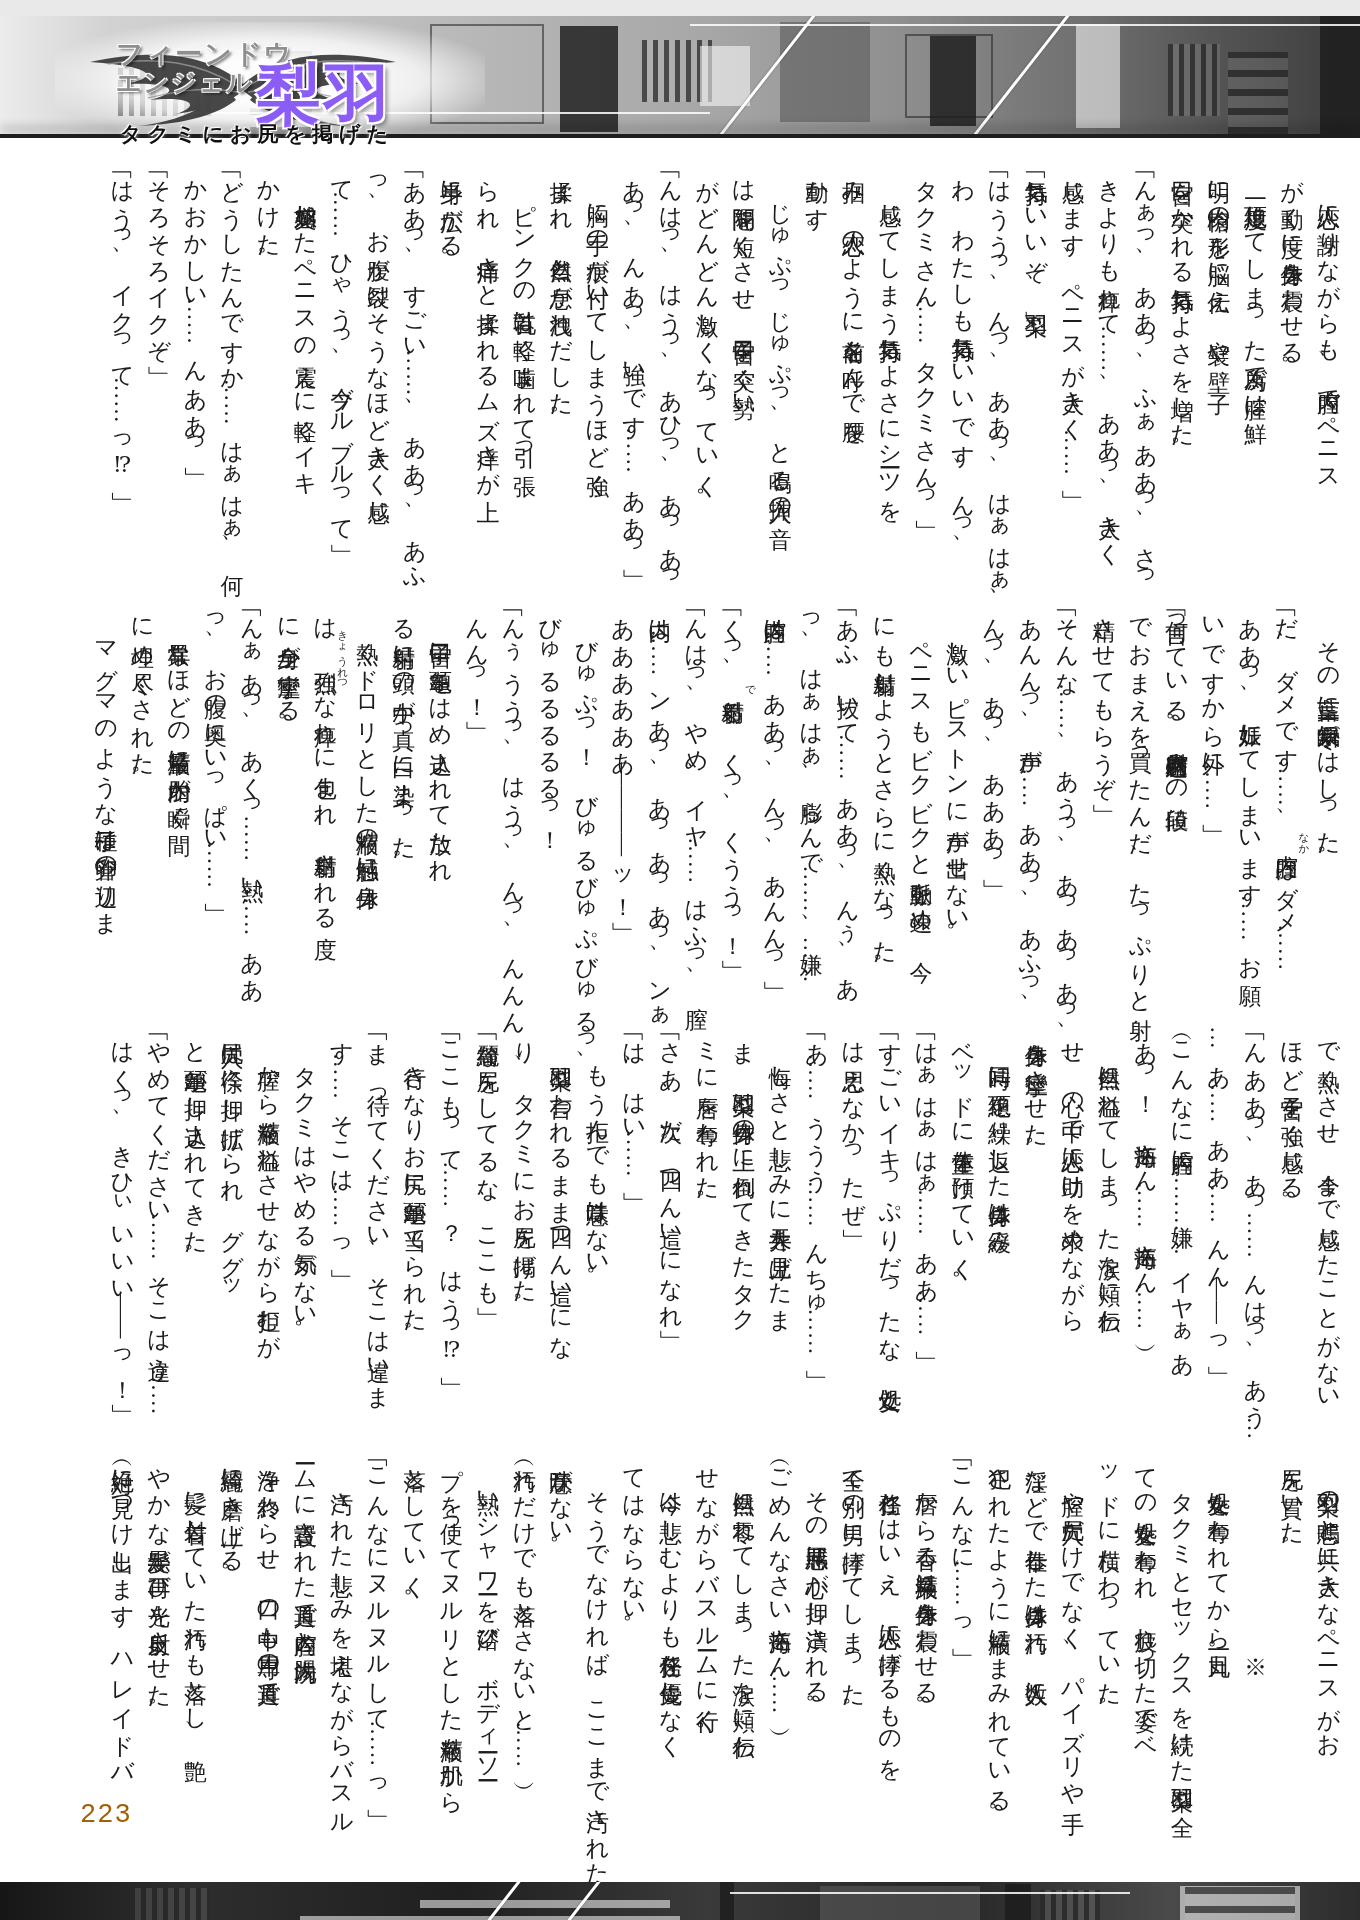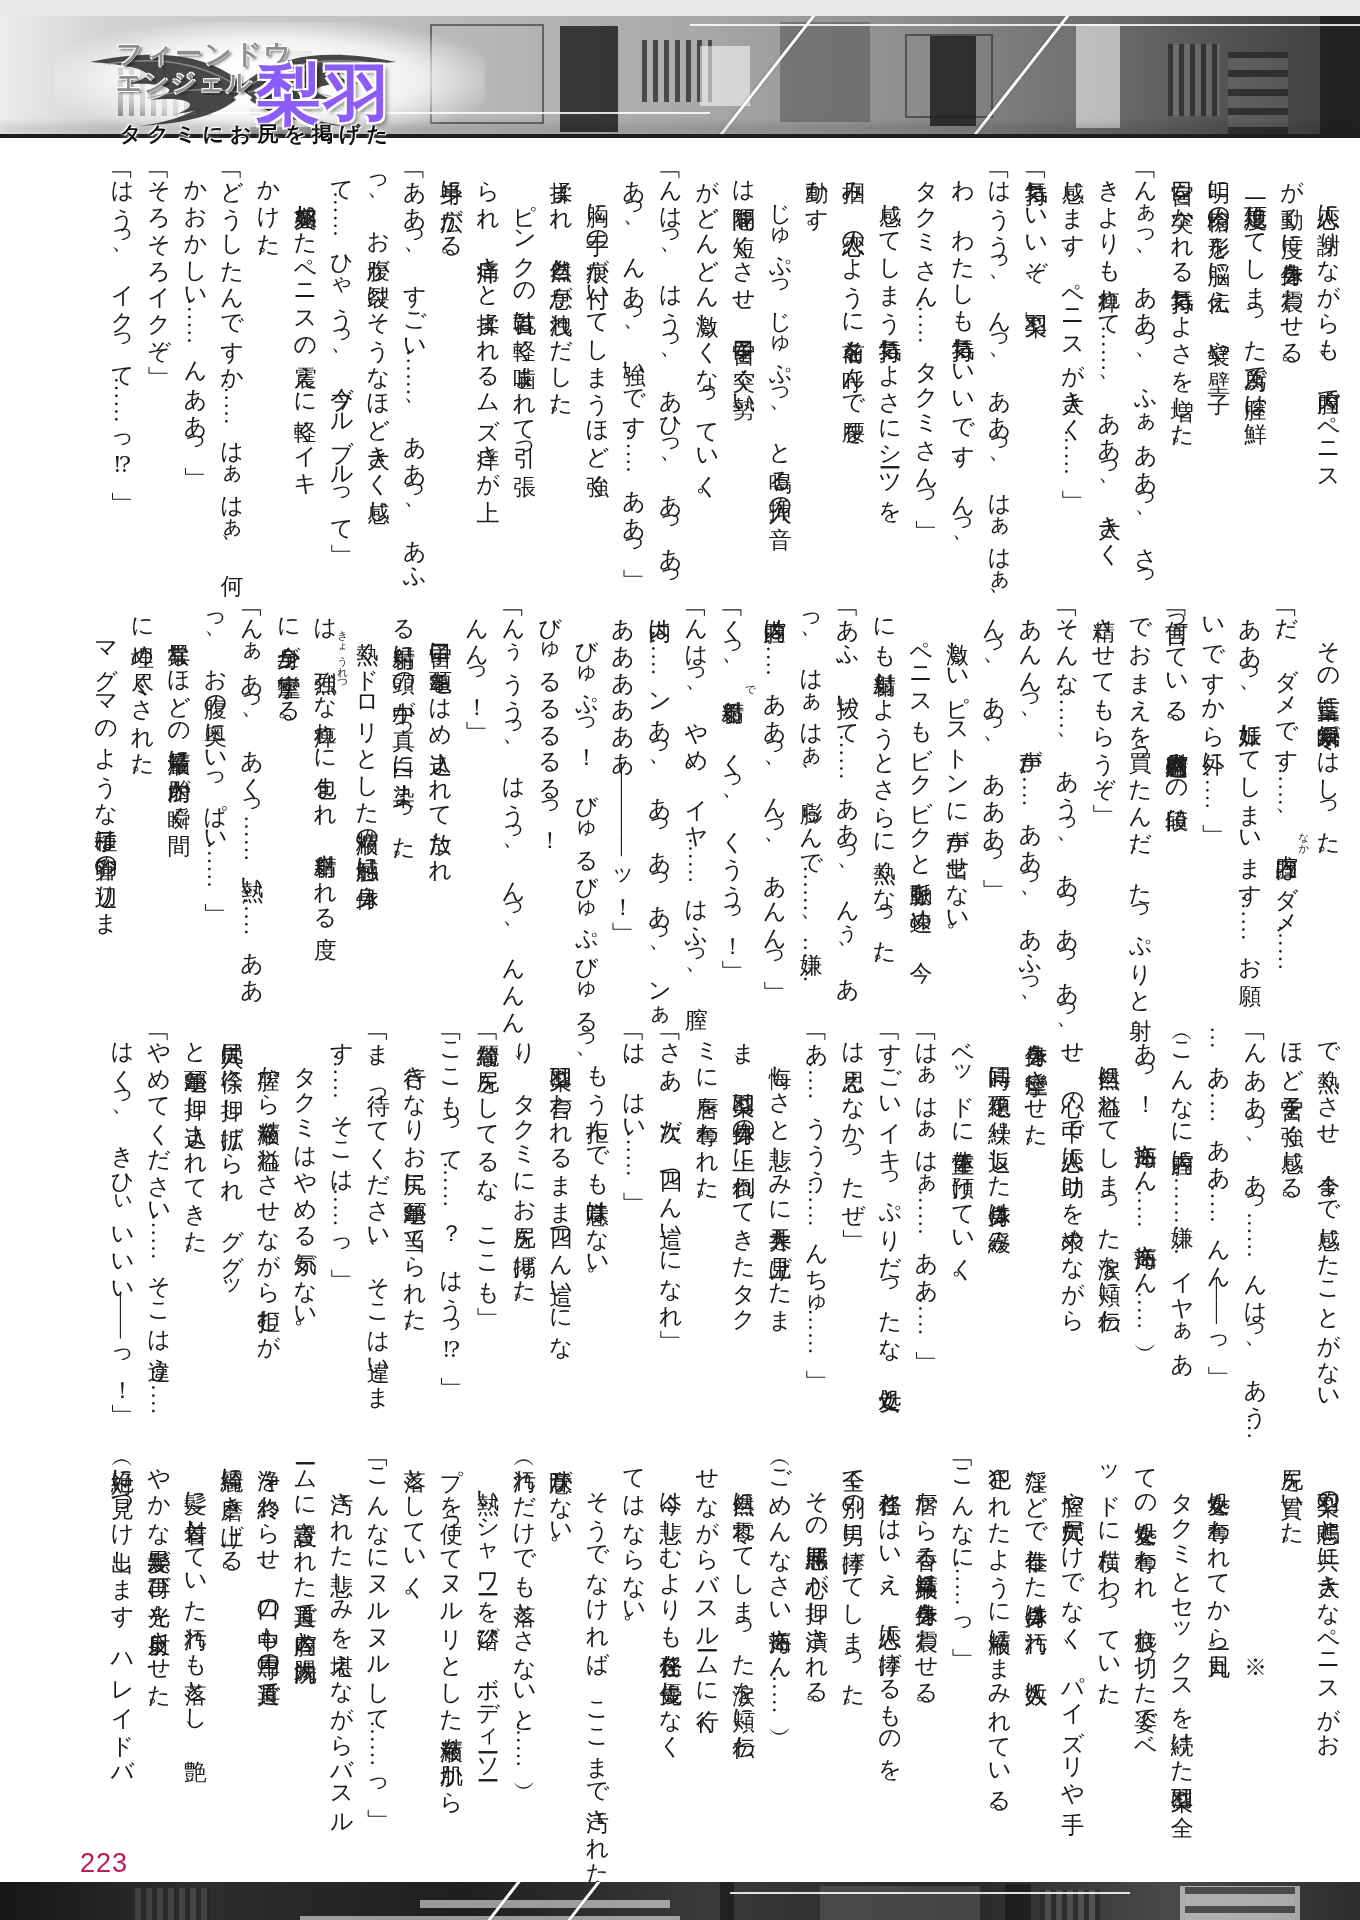--- a/index.html
+++ b/index.html
@@ -42,22 +42,22 @@
 
   
   .band{position:absolute;right:14px;height:403px;writing-mode:vertical-rl;
     font-size:23px;color:var(--ink);letter-spacing:.5px;}
   .band .col{height:100%;line-height:36.55px;white-space:nowrap;}
   .band .col.center{text-align:center;}
   ruby{ruby-align:center;}
   rt{font-size:10.5px;letter-spacing:0;}
   #band-0{top:148px;} #band-1{top:586px;} #band-2{top:1010px;} #band-3{top:1436px;}
 
-  .page-number{position:absolute;left:80px;top:1832px;font-family:Liberation Sans, sans-serif;
-    font-size:27px;color:#be185d;letter-spacing:1px;}
+  .page-number{position:absolute;left:80px;top:1784px;font-family:Liberation Mono, monospace;
+    font-size:27px;color:#a16207;letter-spacing:1px;}
 </style>
 </head>
 <body>
 
 <div class="page">
 
   <header>
     <div class="collage">
       <div class="cb barv" style="left:118px;top:52px;width:96px;height:48px;"></div>
       <div class="cb ladder" style="left:250px;top:34px;width:62px;height:84px;"></div>

